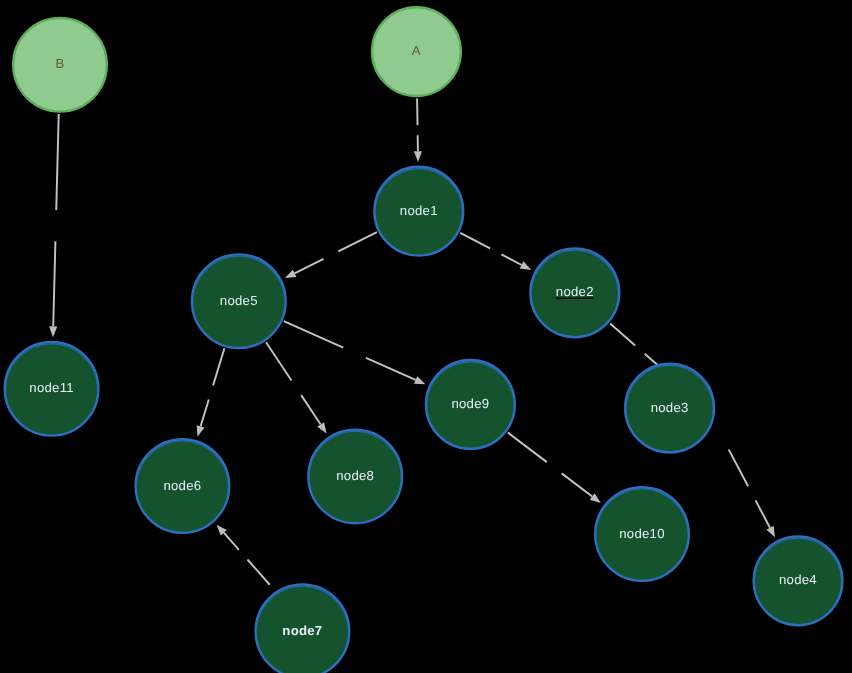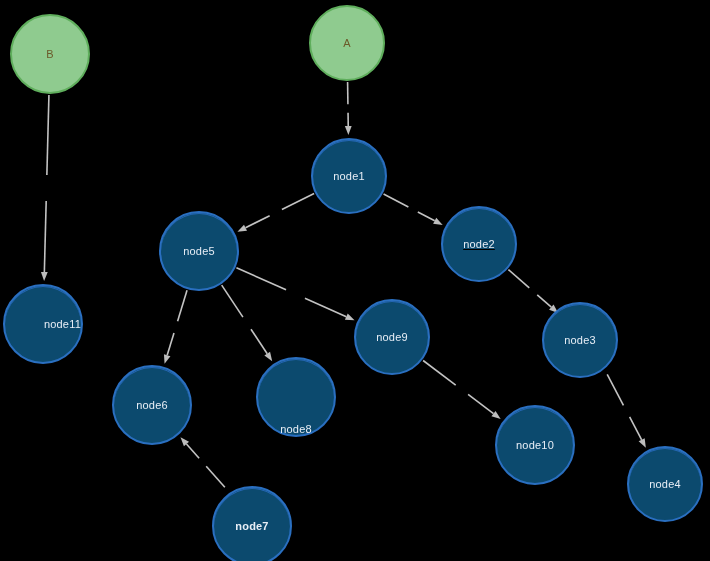--- a/index.html
+++ b/index.html
@@ -4,21 +4,21 @@
 <style>
   html,body{margin:0;padding:0;background:#000;}
   body{width:710px;height:561px;overflow:hidden;
        font-family:"Liberation Sans","DejaVu Sans",sans-serif;}
   #canvas{position:relative;width:710px;height:561px;background:#000000;}
   svg#edges{position:absolute;left:0;top:0;width:710px;height:561px;}
   .node{position:absolute;border-radius:50%;box-sizing:border-box;
         display:flex;align-items:center;justify-content:center;
         text-align:center;line-height:1;user-select:none;}
   .node-label{pointer-events:none;font-size:11px;letter-spacing:0.2px;}
-  .node.blue{background:#0c4a6e;border:2px solid #2a6fc0;
+  .node.blue{background:#14532d;border:2px solid #2a6fc0;
              box-shadow:0 1px 0 #2567b5 inset;}
   .node.blue .node-label{color:#e8eef6;}
   .node.green{background:#8fcb8f;border:2px solid #5fae5c;}
   .node.green .node-label{color:#6b5a2a;font-size:11px;}
   .edge-line{stroke:#c3c3c3;stroke-width:1.6;fill:none;}
   .edge-head{fill:#bdbdbd;}
 </style>
 </head>
 <body>
 
@@ -89,30 +89,30 @@
       </div>
       <div class="node blue" style="left: 311px; top: 138px; width: 76px; height: 76px;">
         <span class="node-label">node1</span>
       </div>
       <div class="node blue" style="left: 159px; top: 211px; width: 80px; height: 80px;">
         <span class="node-label">node5</span>
       </div>
       <div class="node blue" style="left: 441px; top: 206px; width: 76px; height: 76px; text-decoration: underline;">
         <span class="node-label">node2</span>
       </div>
-      <div class="node blue" style="left: 3px; top: 284px; width: 80px; height: 80px; justify-content: flex-end;">
+      <div class="node blue" style="left: 3px; top: 284px; width: 80px; height: 80px;">
         <span class="node-label">node11</span>
       </div>
       <div class="node blue" style="left: 354px; top: 299px; width: 76px; height: 76px; text-align: center;">
         <span class="node-label">node9</span>
       </div>
-      <div class="node blue" style="left: 542px; top: 302px; width: 76px; height: 76px;">
+      <div class="node blue" style="left: 520px; top: 302px; width: 76px; height: 76px;">
         <span class="node-label">node3</span>
       </div>
-      <div class="node blue" style="left: 256px; top: 357px; width: 80px; height: 80px; align-items: flex-end;">
+      <div class="node blue" style="left: 256px; top: 357px; width: 80px; height: 80px;">
         <span class="node-label">node8</span>
       </div>
       <div class="node blue" style="left: 112px; top: 365px; width: 80px; height: 80px;">
         <span class="node-label">node6</span>
       </div>
       <div class="node blue" style="left: 495px; top: 405px; width: 80px; height: 80px;">
         <span class="node-label">node10</span>
       </div>
       <div class="node blue" style="left: 627px; top: 446px; width: 76px; height: 76px;">
         <span class="node-label">node4</span>

